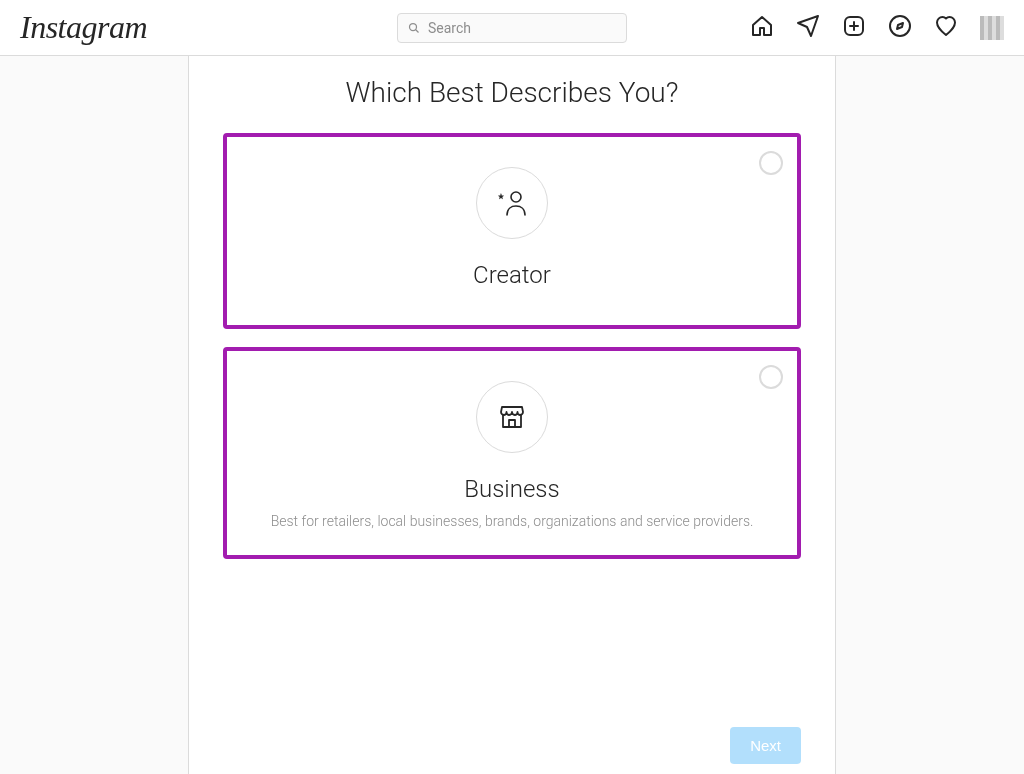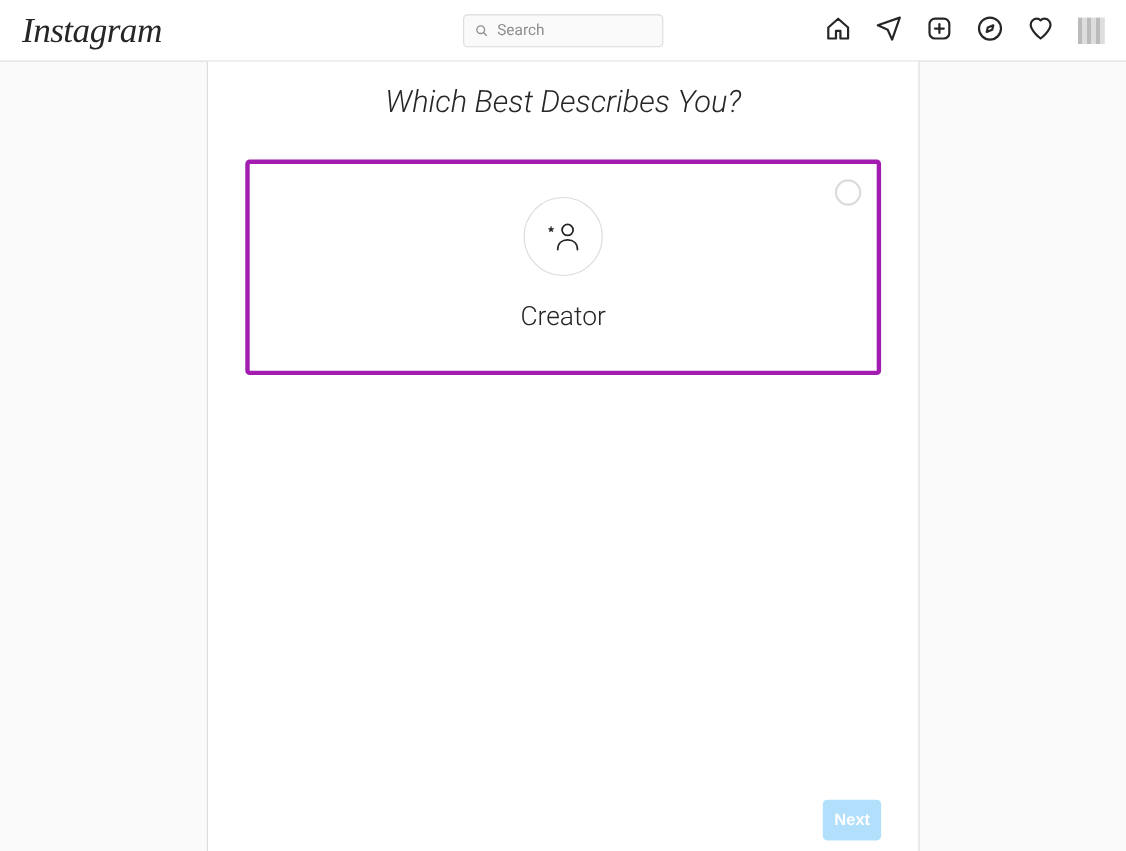--- a/index.html
+++ b/index.html
@@ -27,21 +27,21 @@
       font-style: italic;
       letter-spacing: -0.5px;
       text-align: right;
     }
     .search-wrap {
       position: absolute;
       left: 50%;
       transform: translateX(-50%);
     }
     .search {
-      width: 182px;
+      width: 230px;
       height: 30px;
       background: #fafafa;
       border: 1px solid #dbdbdb;
       border-radius: 4px;
       display: flex;
       align-items: center;
       padding: 0 10px;
       color: #8e8e8e;
       font-size: 14px;
     }
@@ -68,22 +68,21 @@
       display: flex;
       flex-direction: column;
       padding: 20px 34px 0 34px;
       position: relative;
     }
     .heading {
       text-align: center;
       font-size: 28px;
       font-weight: 300;
       color: #262626;
-      margin-bottom: 36px;
-      font-style: italic;
+      margin-bottom: 24px;
     }
     .option-card {
       border: 4px solid #a21caf;
       border-radius: 4px;
       padding: 30px 20px 26px 20px;
       margin-bottom: 18px;
       position: relative;
       text-align: center;
       cursor: pointer;
     }
@@ -118,23 +117,23 @@
       font-weight: 300;
     }
     .next-btn {
       position: absolute;
       bottom: 10px;
       right: 34px;
       background: #b2dffc;
       color: #fff;
       border: none;
       border-radius: 4px;
-      padding: 10px 10px;
+      padding: 10px 20px;
       font-size: 15px;
-      font-weight: 700;
+      font-weight: 400;
       cursor: pointer;
     }
   </style>
 </head>
 <body>
 
 <div class="topnav">
   <div class="logo">Instagram</div>
   <div class="search-wrap">
     <div class="search">
@@ -186,15 +185,27 @@
     <div class="icon-circle">
       <svg width="30" height="26" viewBox="0 0 30 26" fill="none" stroke="#262626" stroke-width="1.6" stroke-linecap="round" stroke-linejoin="round">
         <circle cx="19" cy="7" r="5"></circle>
         <path d="M10 25 C10 19 14 16 19 16 C24 16 28 19 28 25"></path>
         <path d="M4 4 L4.6 5.8 L6.5 5.8 L5 7 L5.6 8.8 L4 7.7 L2.4 8.8 L3 7 L1.5 5.8 L3.4 5.8 Z" fill="#262626" stroke-width="0.5"></path>
       </svg>
     </div>
     <div class="card-title">Creator</div>
   </div>
 
+  <div class="option-card">
+    <div class="radio-circle"></div>
+    <div class="icon-circle">
+      <svg width="26" height="26" viewBox="0 0 26 26" fill="none" stroke="#262626" stroke-width="1.8" stroke-linecap="round" stroke-linejoin="round">
+        <path d="M3 3 H23 L24 8 C24 10 22 11 21 11 C20 11 18.5 10 18.5 8 C18.5 10 17 11 16 11 C15 11 13 10 13 8 C13 10 11 11 10 11 C9 11 7.5 10 7.5 8 C7.5 10 6 11 5 11 C4 11 2 10 2 8 Z"></path>
+        <path d="M4 11 V23 H22 V11"></path>
+        <path d="M10 23 V16 H16 V23"></path>
+      </svg>
+    </div>
+    <div class="card-title">Business</div>
+    <div class="card-desc">Best for retailers, local businesses, brands, organizations and service providers.</div>
+  </div>
 
   <button class="next-btn">Next</button>
 </div>
 
 </body></html>

